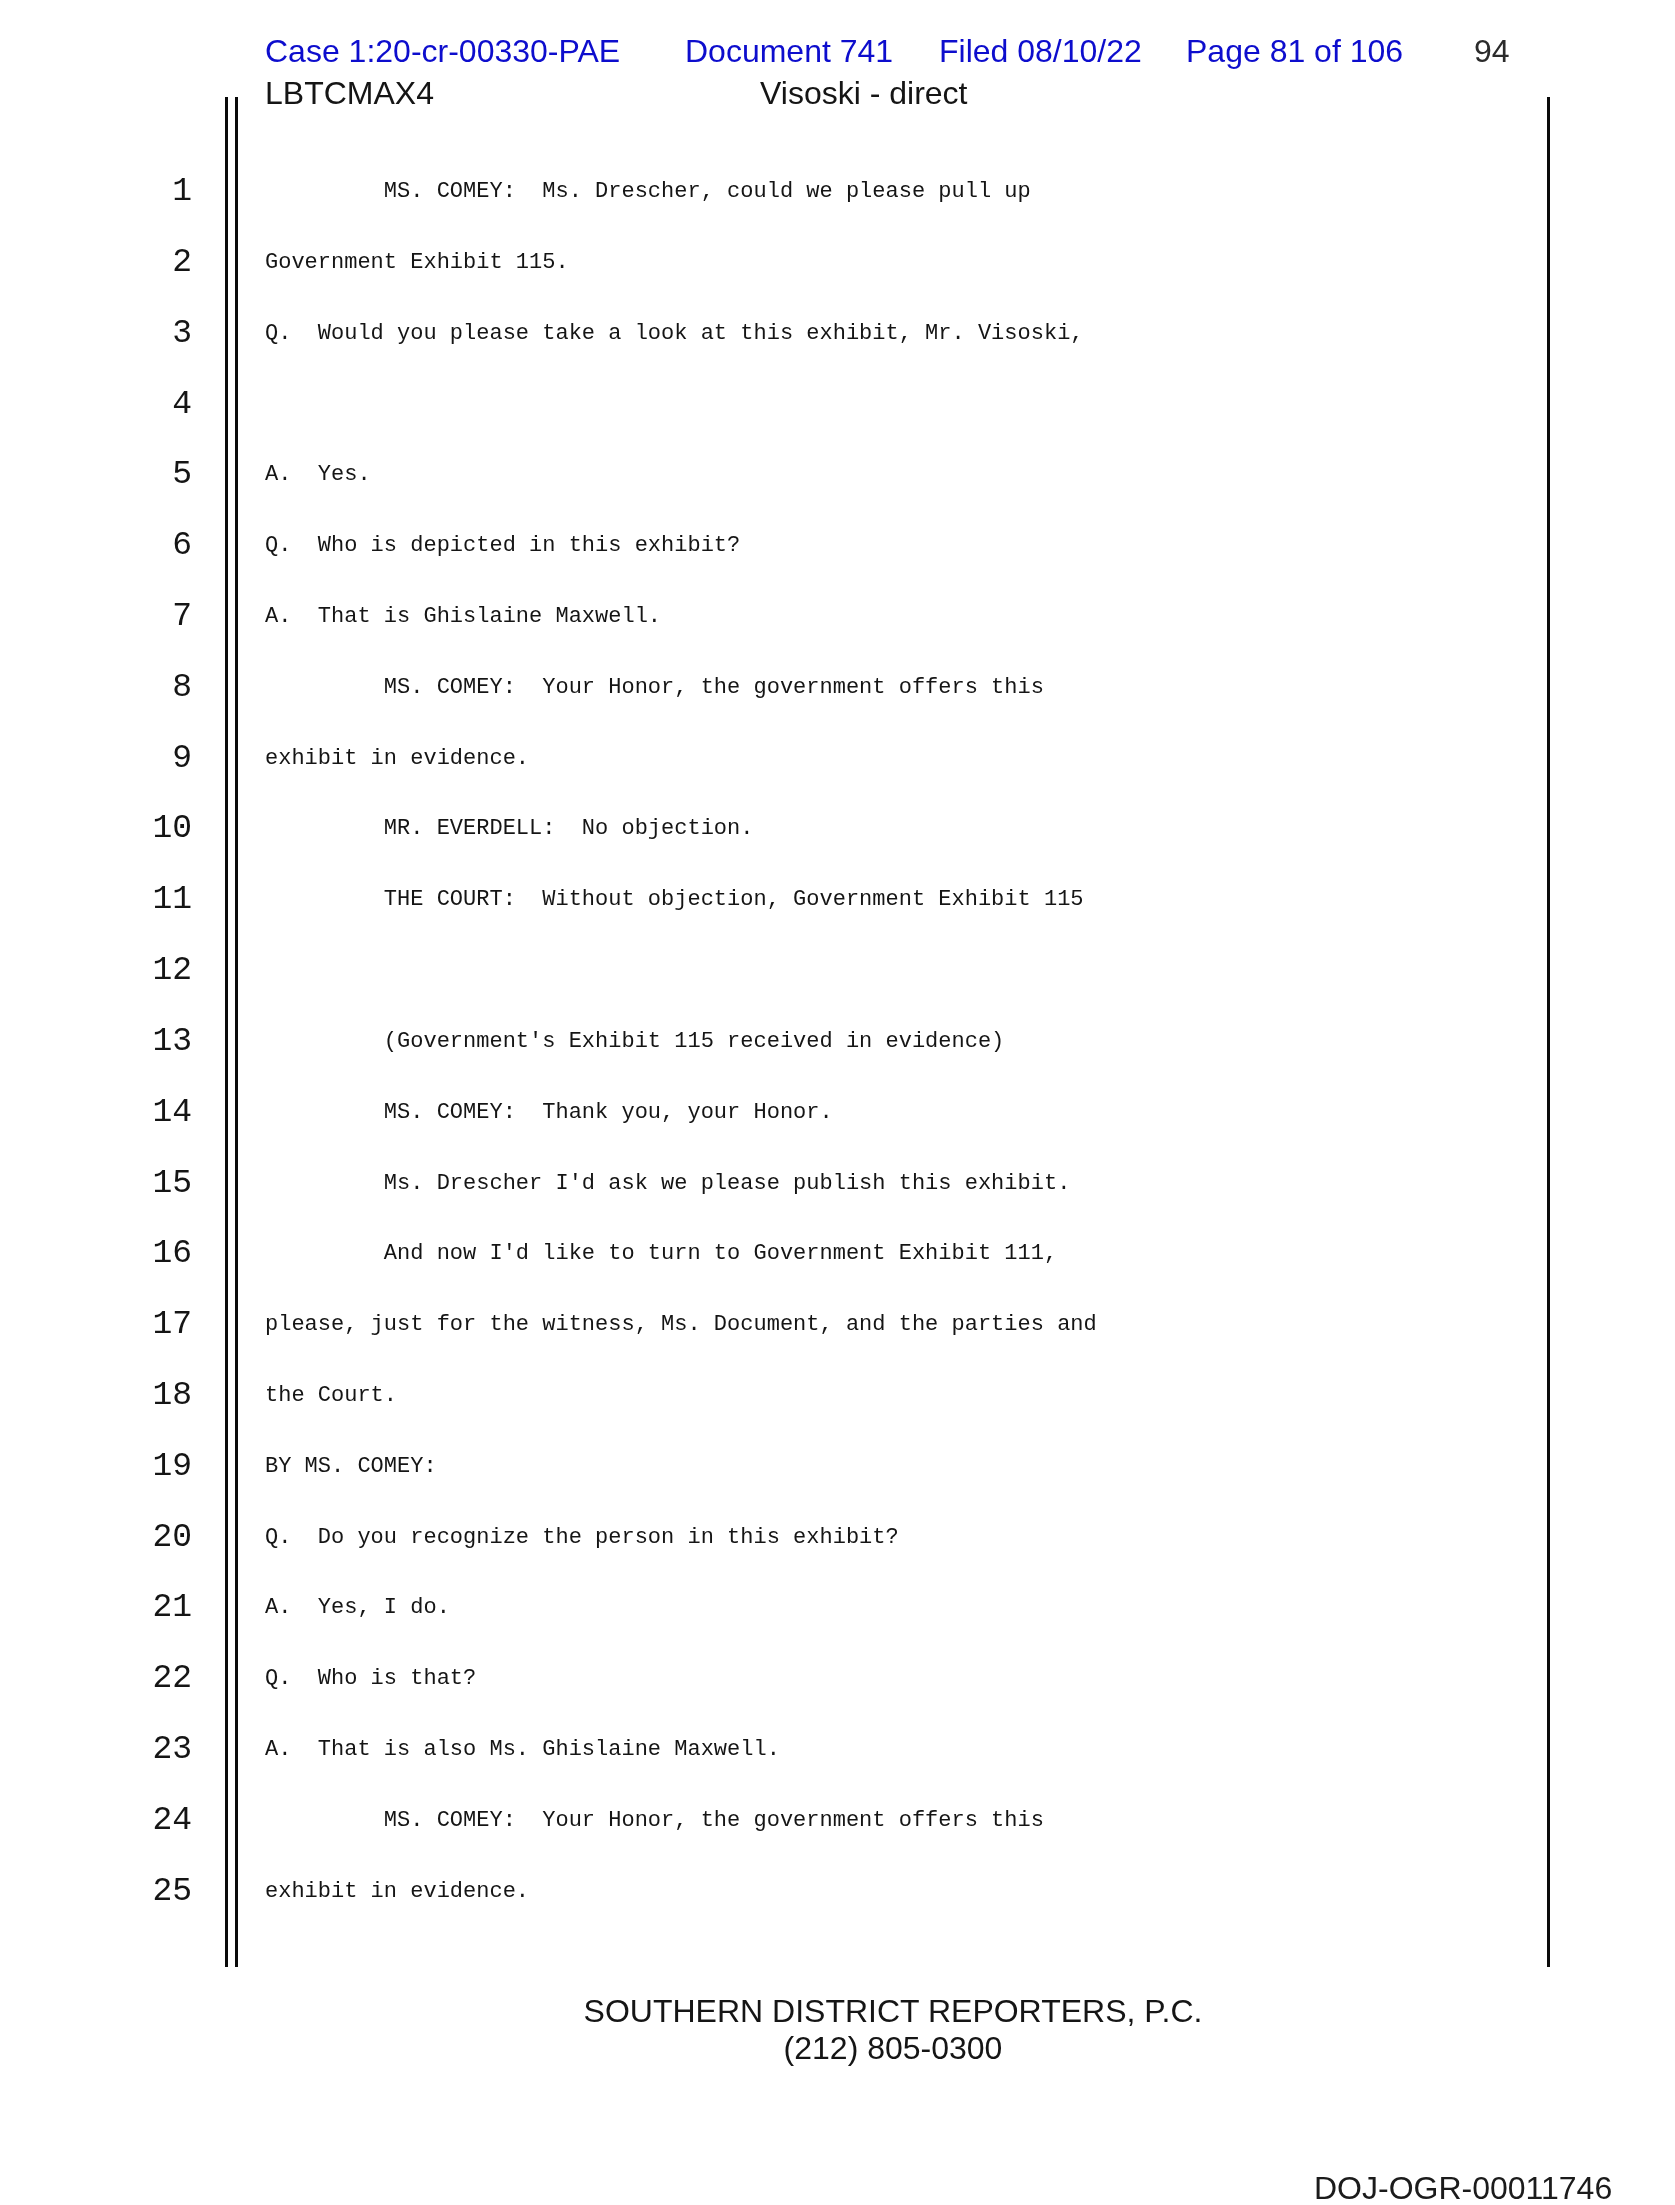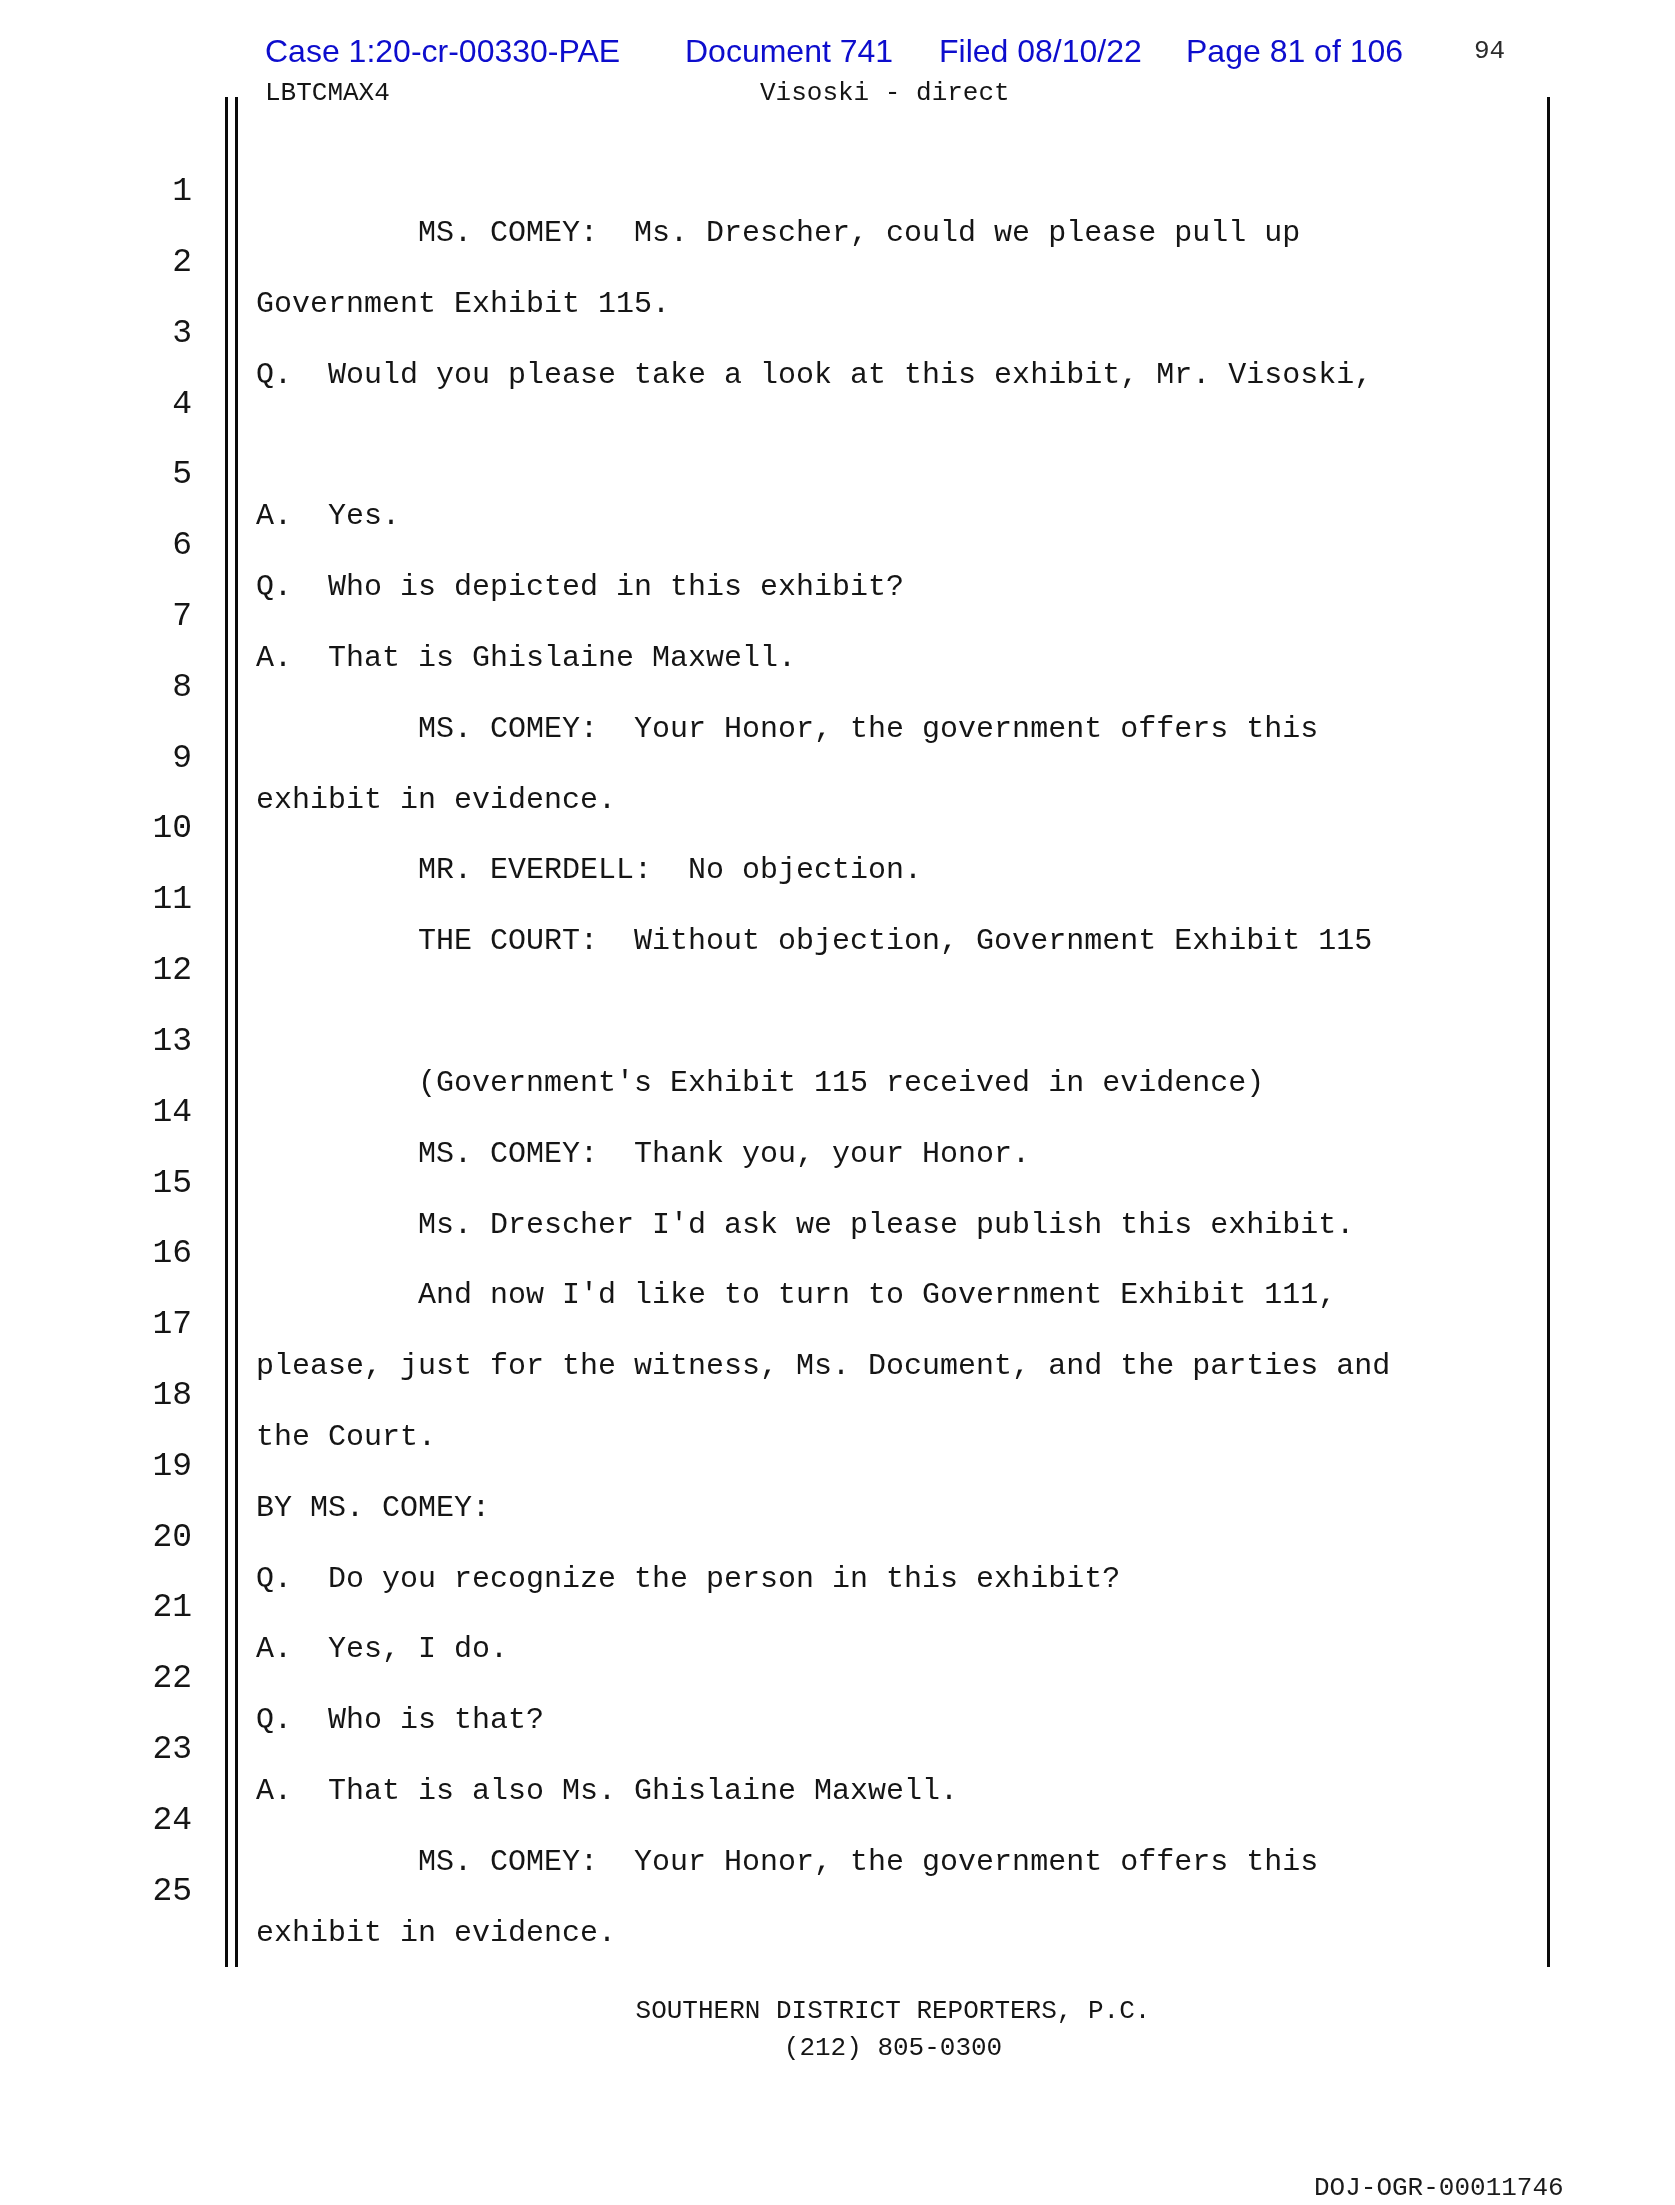--- a/index.html
+++ b/index.html
@@ -18,22 +18,22 @@
   .abs { position: absolute; }
   
   .ecf {
     font-family: "Liberation Sans", "DejaVu Sans", sans-serif;
     font-size: 32px;
     color: #0d0dcd;
     white-space: pre;
     top: 33px;
   }
   .mono50 {
-    font-family: Liberation Mono, monospace;
-    font-size: 26px;
+    font-family: Liberation Sans, sans-serif;
+    font-size: 32px;
     line-height: 35px;
     white-space: pre;
   }
   .pagenum {
     top: 34px;
     left: 1474px;
     color: #2b2b2b;
   }
   .hdr2 { top: 70px; margin-top: 6px; }
   
@@ -50,25 +50,24 @@
     position: absolute;
     left: 99px;
     width: 93px;
     text-align: right;
     font-size: 33px;
     line-height: 35px;
     white-space: pre;
   }
   .row .txt {
     position: absolute;
-    left: 256px;
-    font-size: 30px;
+    left: 265px;
+    font-size: 22px;
     line-height: 35px;
     white-space: pre;
-    margin-top: 42px;
   }
   .footer-line {
     left: 236px;
     width: 1314px;
     text-align: center;
   }
   .bates {
     top: 2171px;
     left: 1314px;
     color: #1b1b1b;

